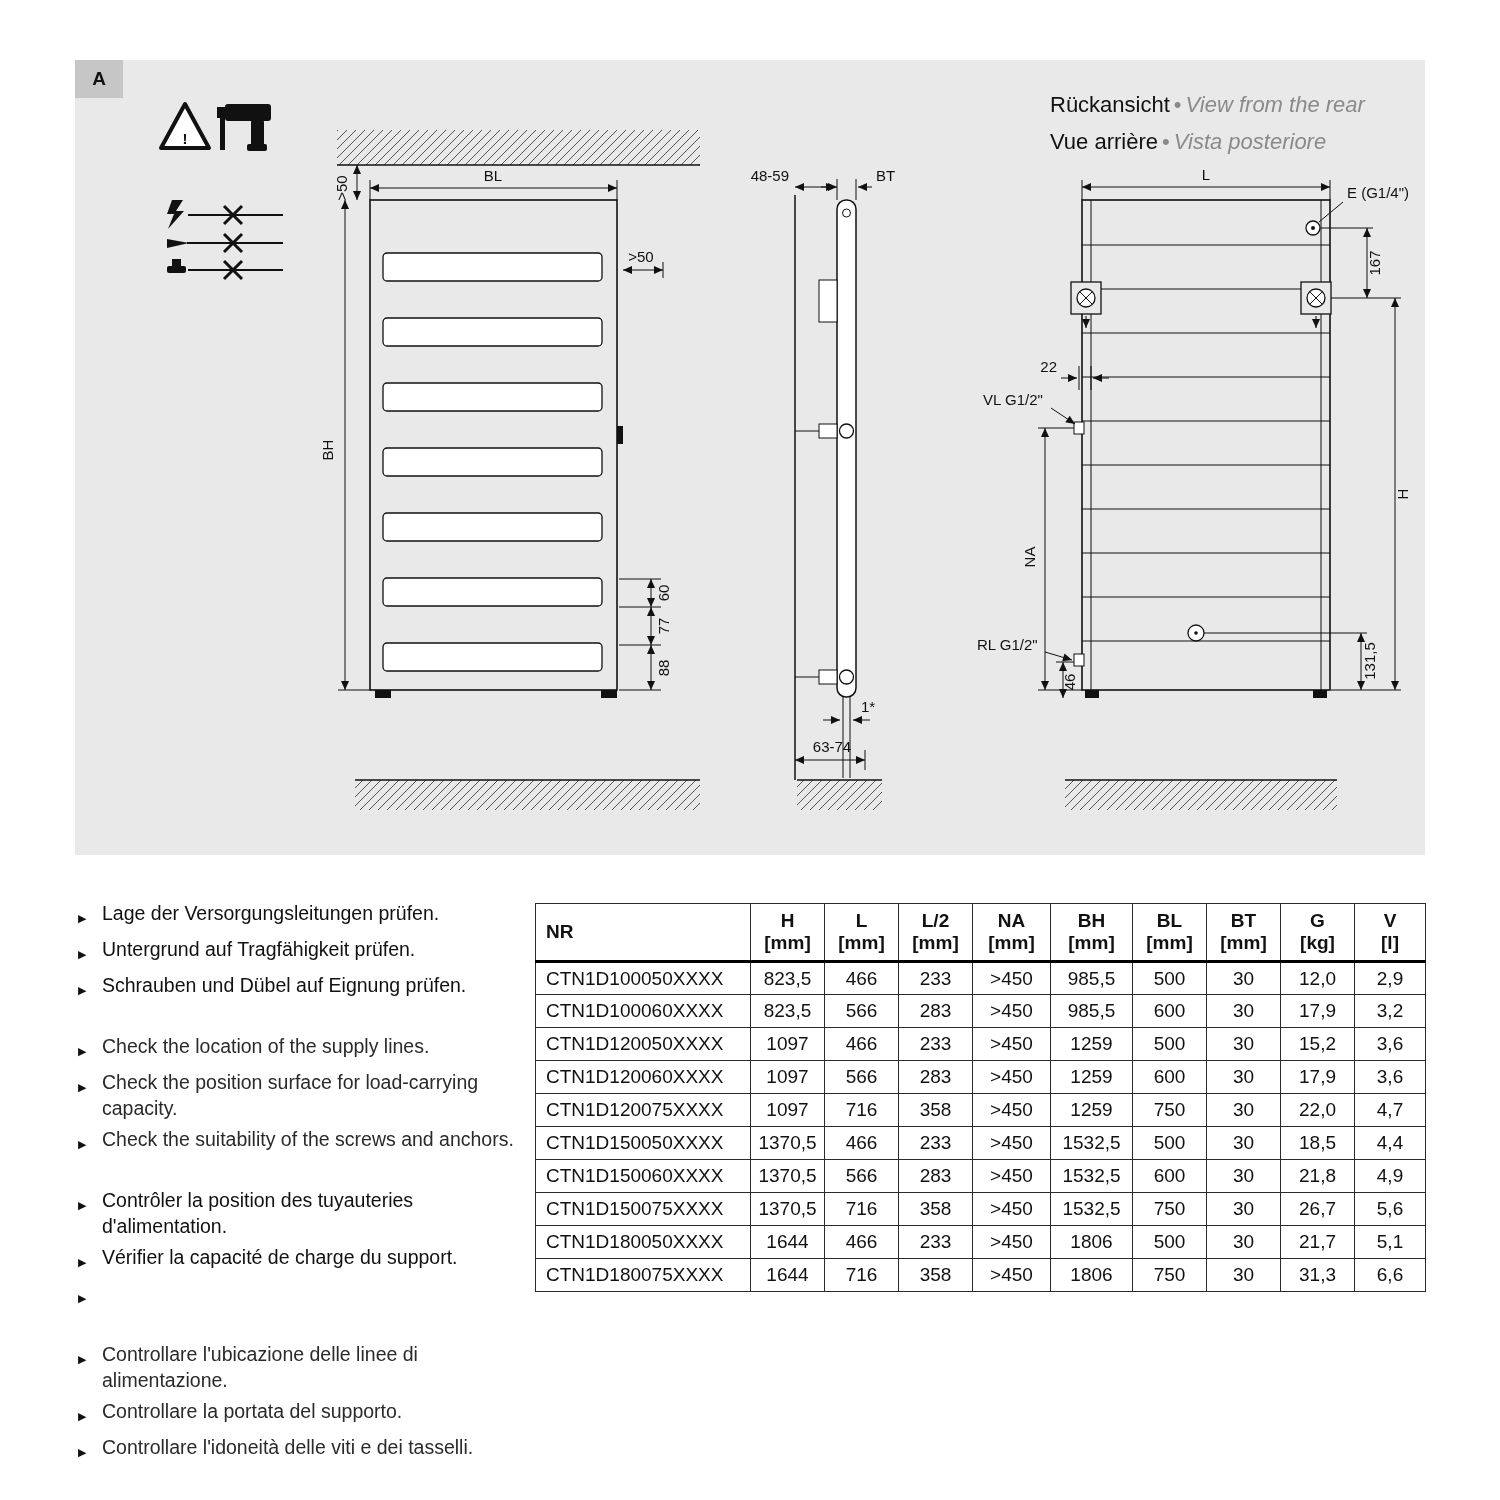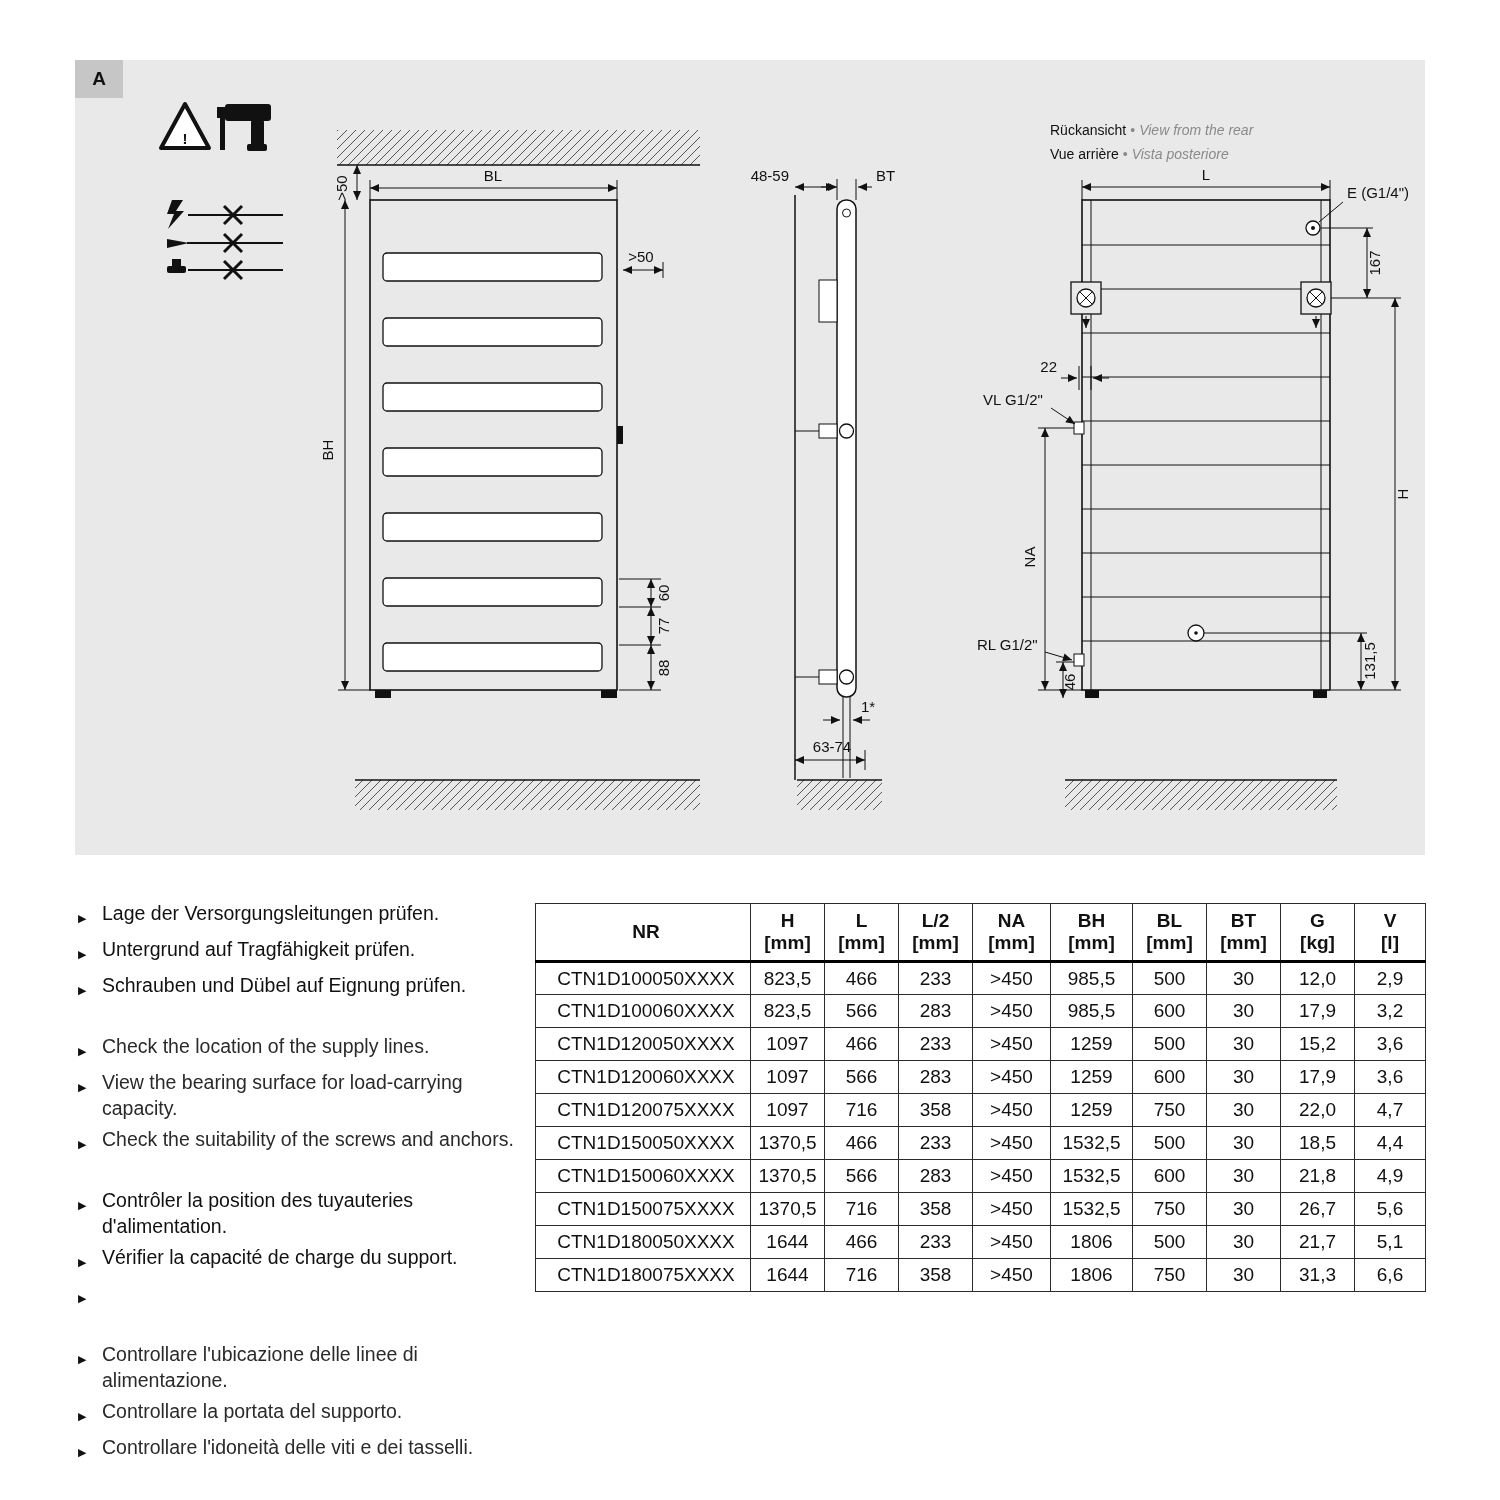--- a/index.html
+++ b/index.html
@@ -7,38 +7,38 @@
               font-family:"Liberation Sans", sans-serif; }
   .page { position:relative; width:1500px; height:1500px; overflow:hidden; background:#fff; }
 
   
   .panel { position:absolute; left:75px; top:60px; width:1350px; height:795px; background:#e9e9e9; }
   .panel-label { position:absolute; left:0; top:0; width:48px; height:38px; background:#c6c6c6;
                  display:flex; align-items:center; justify-content:center;
                  font-weight:bold; font-size:19px; }
   .drawing { position:absolute; left:0; top:0; }
   svg text { font-family:"Liberation Sans", sans-serif; font-size:15px; fill:#111; }
-  .rear-title { position:absolute; left:975px; top:26px; font-size:14px; line-height:1.7; white-space:nowrap;margin-top:33px; }
+  .rear-title { position:absolute; left:975px; top:26px; font-size:22px; line-height:1.7; white-space:nowrap; }
   .rear-title .sep { color:#8a8a8a; margin:0 4px; }
   .rear-title .alt { color:#8a8a8a; font-style:italic; }
 
   
   .instructions { position:absolute; left:78px; top:900px; width:452px; font-size:19.5px; line-height:26px; }
   .instr-group { margin-bottom:30px; }
   .instr-group.italic .itext { color:#2a2a2a; }
   .instr-item { display:flex; margin-bottom:5px; }
   .instr-item .bullet { flex:0 0 24px; font-size:11px; padding-top:5px; color:#111; }
 
   
   .spec-table-wrap { position:absolute; left:535px; top:903px; width:890px; }
   table.spec { border-collapse:collapse; width:890px; table-layout:fixed; font-size:19px; }
   table.spec th, table.spec td { border:1px solid #2b2b2b; text-align:center; padding:2px 4px; }
   table.spec td { height:33px; }
   table.spec thead th { height:58px; font-weight:bold; vertical-align:middle; border-bottom:3px solid #000; }
-  table.spec th.nr, table.spec td.nr { text-align:center; padding-left:10px; }
+  table.spec th.nr, table.spec td.nr { text-align:left; padding-left:10px; }
 </style>
 </head>
 <body>
 
 <div class="page">
 
   <div class="panel">
     <div class="panel-label">A</div>
 
     <div class="rear-title">
@@ -276,21 +276,21 @@
           <span class="itext">Schrauben und Dübel auf Eignung prüfen.</span>
         </div>
       </div>
     <div class="instr-group italic">
         <div class="instr-item">
           <span class="bullet">▶</span>
           <span class="itext">Check the location of the supply lines.</span>
         </div>
         <div class="instr-item">
           <span class="bullet">▶</span>
-          <span class="itext">View the bearing surface for load-carrying capacity.</span>
+          <span class="itext">Check the position surface for load-carrying capacity.</span>
         </div>
         <div class="instr-item">
           <span class="bullet">▶</span>
           <span class="itext">Check the suitability of the screws and anchors.</span>
         </div>
       </div>
     <div class="instr-group">
         <div class="instr-item">
           <span class="bullet">▶</span>
           <span class="itext">Contrôler la position des tuyauteries d'alimentation.</span>

